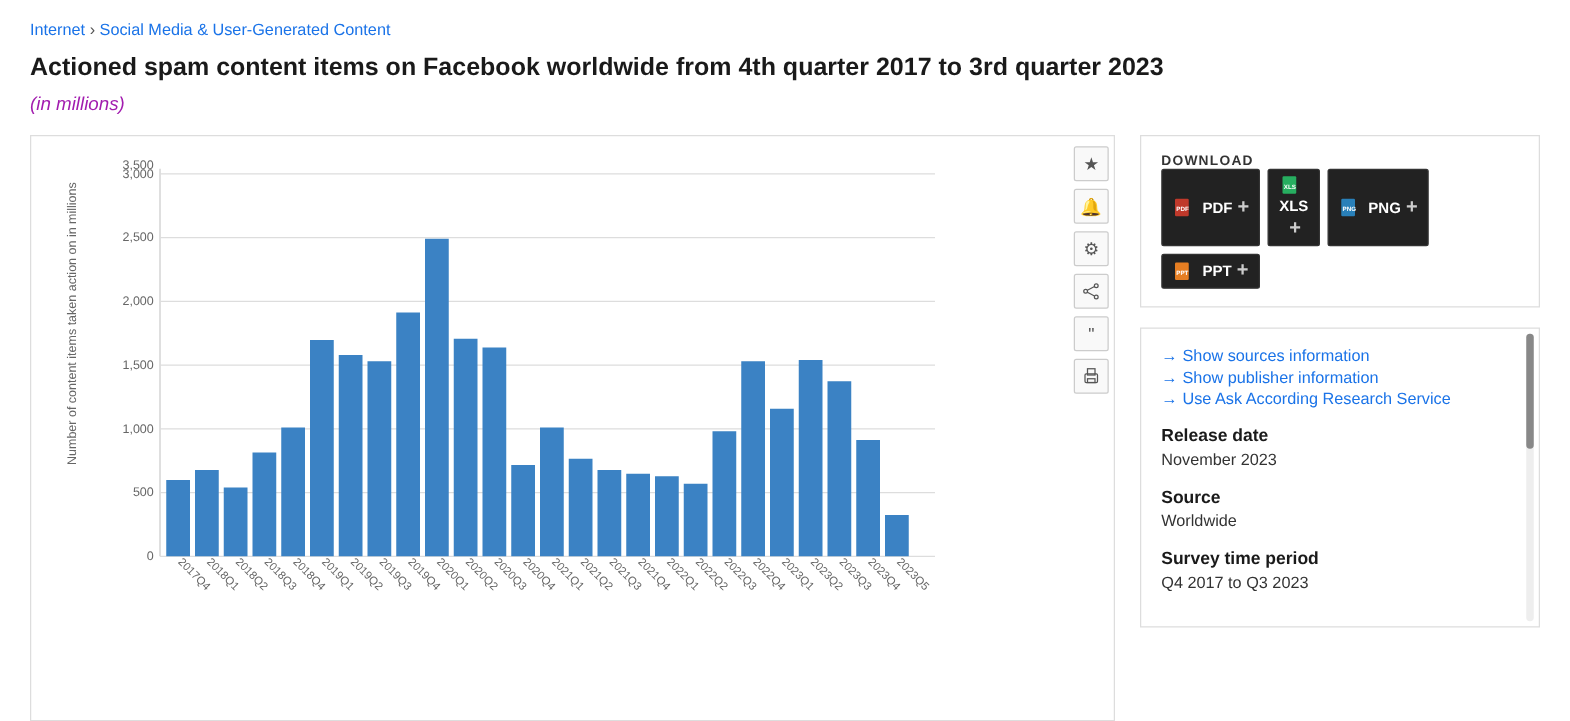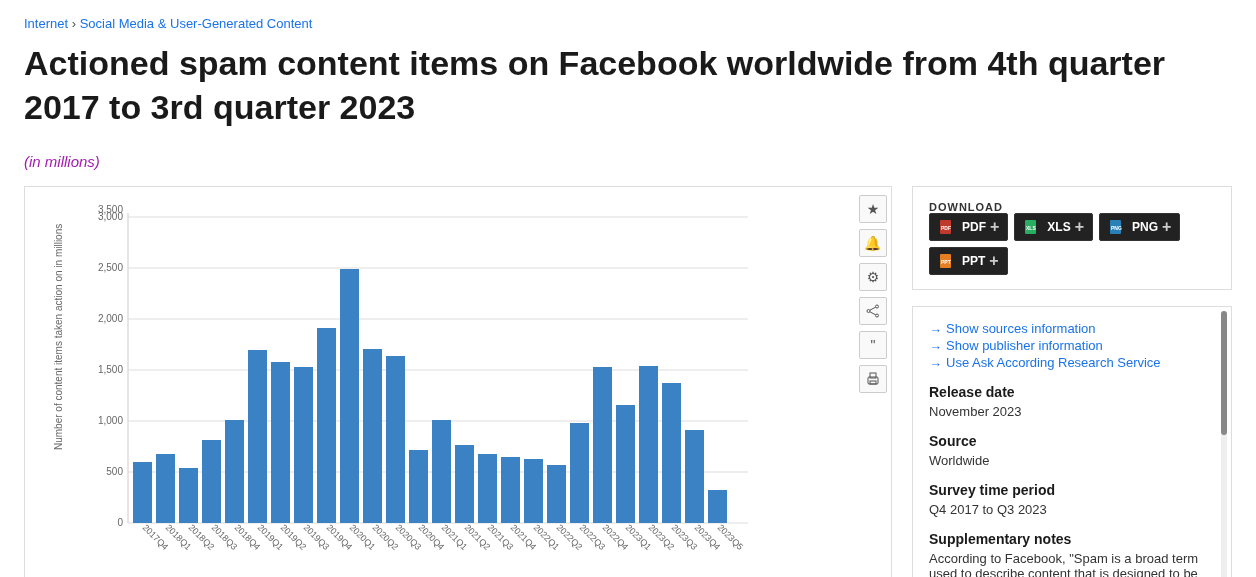--- a/index.html
+++ b/index.html
@@ -3,21 +3,21 @@
   <meta charset="utf-8">
   <style>
     * { box-sizing: border-box; margin: 0; padding: 0; }
     body { font-family: Arial, sans-serif; font-size: 14px; color: #333; background: #fff; }
 
     .page { max-width: 1256px; padding: 16px 24px; }
 
     .breadcrumb { font-size: 13px; color: #1a73e8; margin-bottom: 10px; }
     .breadcrumb span { color: #555; }
 
-    .page-title { font-size: 34px; font-weight: bold; color: #1a1a1a; line-height: 1.3; margin-bottom: 24px; }
+    .page-title { font-size: 20px; font-weight: bold; color: #1a1a1a; line-height: 1.3; margin-bottom: 8px; }
     .page-subtitle { font-size: 15px; color: #a21caf; font-style: italic; margin-bottom: 16px; }
 
     .main-content { display: flex; gap: 20px; }
 
     
     .chart-container {
       flex: 1;
       border: 1px solid #ddd;
       background: #fff;
       padding: 16px 8px 8px 8px;
@@ -322,21 +322,21 @@
             <span class="icon-wrap">
               <svg width="18" height="16" viewBox="0 0 18 16">
                   <rect x="1" y="1" width="11" height="14" rx="1" fill="#c0392b"></rect>
                   <text x="2" y="11" font-size="5" fill="white" font-weight="bold">PDF</text>
                 </svg>
             </span>
             <span>PDF</span>
             <span class="plus">+</span>
           </button>
 
-          <button class="dl-btn" style="background:#222;">
+          <button class="dl-btn" style="background:#222;flex-direction:column;">
             <span class="icon-wrap">
               <svg width="18" height="16" viewBox="0 0 18 16">
                   <rect x="1" y="1" width="11" height="14" rx="1" fill="#27ae60"></rect>
                   <text x="2" y="11" font-size="5" fill="white" font-weight="bold">XLS</text>
                 </svg>
             </span>
             <span>XLS</span>
             <span class="plus">+</span>
           </button>
 
@@ -393,22 +393,18 @@
         <div class="info-section">
           <div class="info-label">Source</div>
           <div class="info-value">Worldwide</div>
         </div>
 
         <div class="info-section">
           <div class="info-label">Survey time period</div>
           <div class="info-value">Q4 2017 to Q3 2023</div>
         </div>
 
-        <div class="info-section">
-          <div class="info-label">Supplementary notes</div>
-          <div class="info-value">According to Facebook, "Spam is a broad term used to describe content that is designed to be shared in</div>
-        </div>
 
       </div>
     </div>
 
   </div>
 </div>
 
 </body></html>

